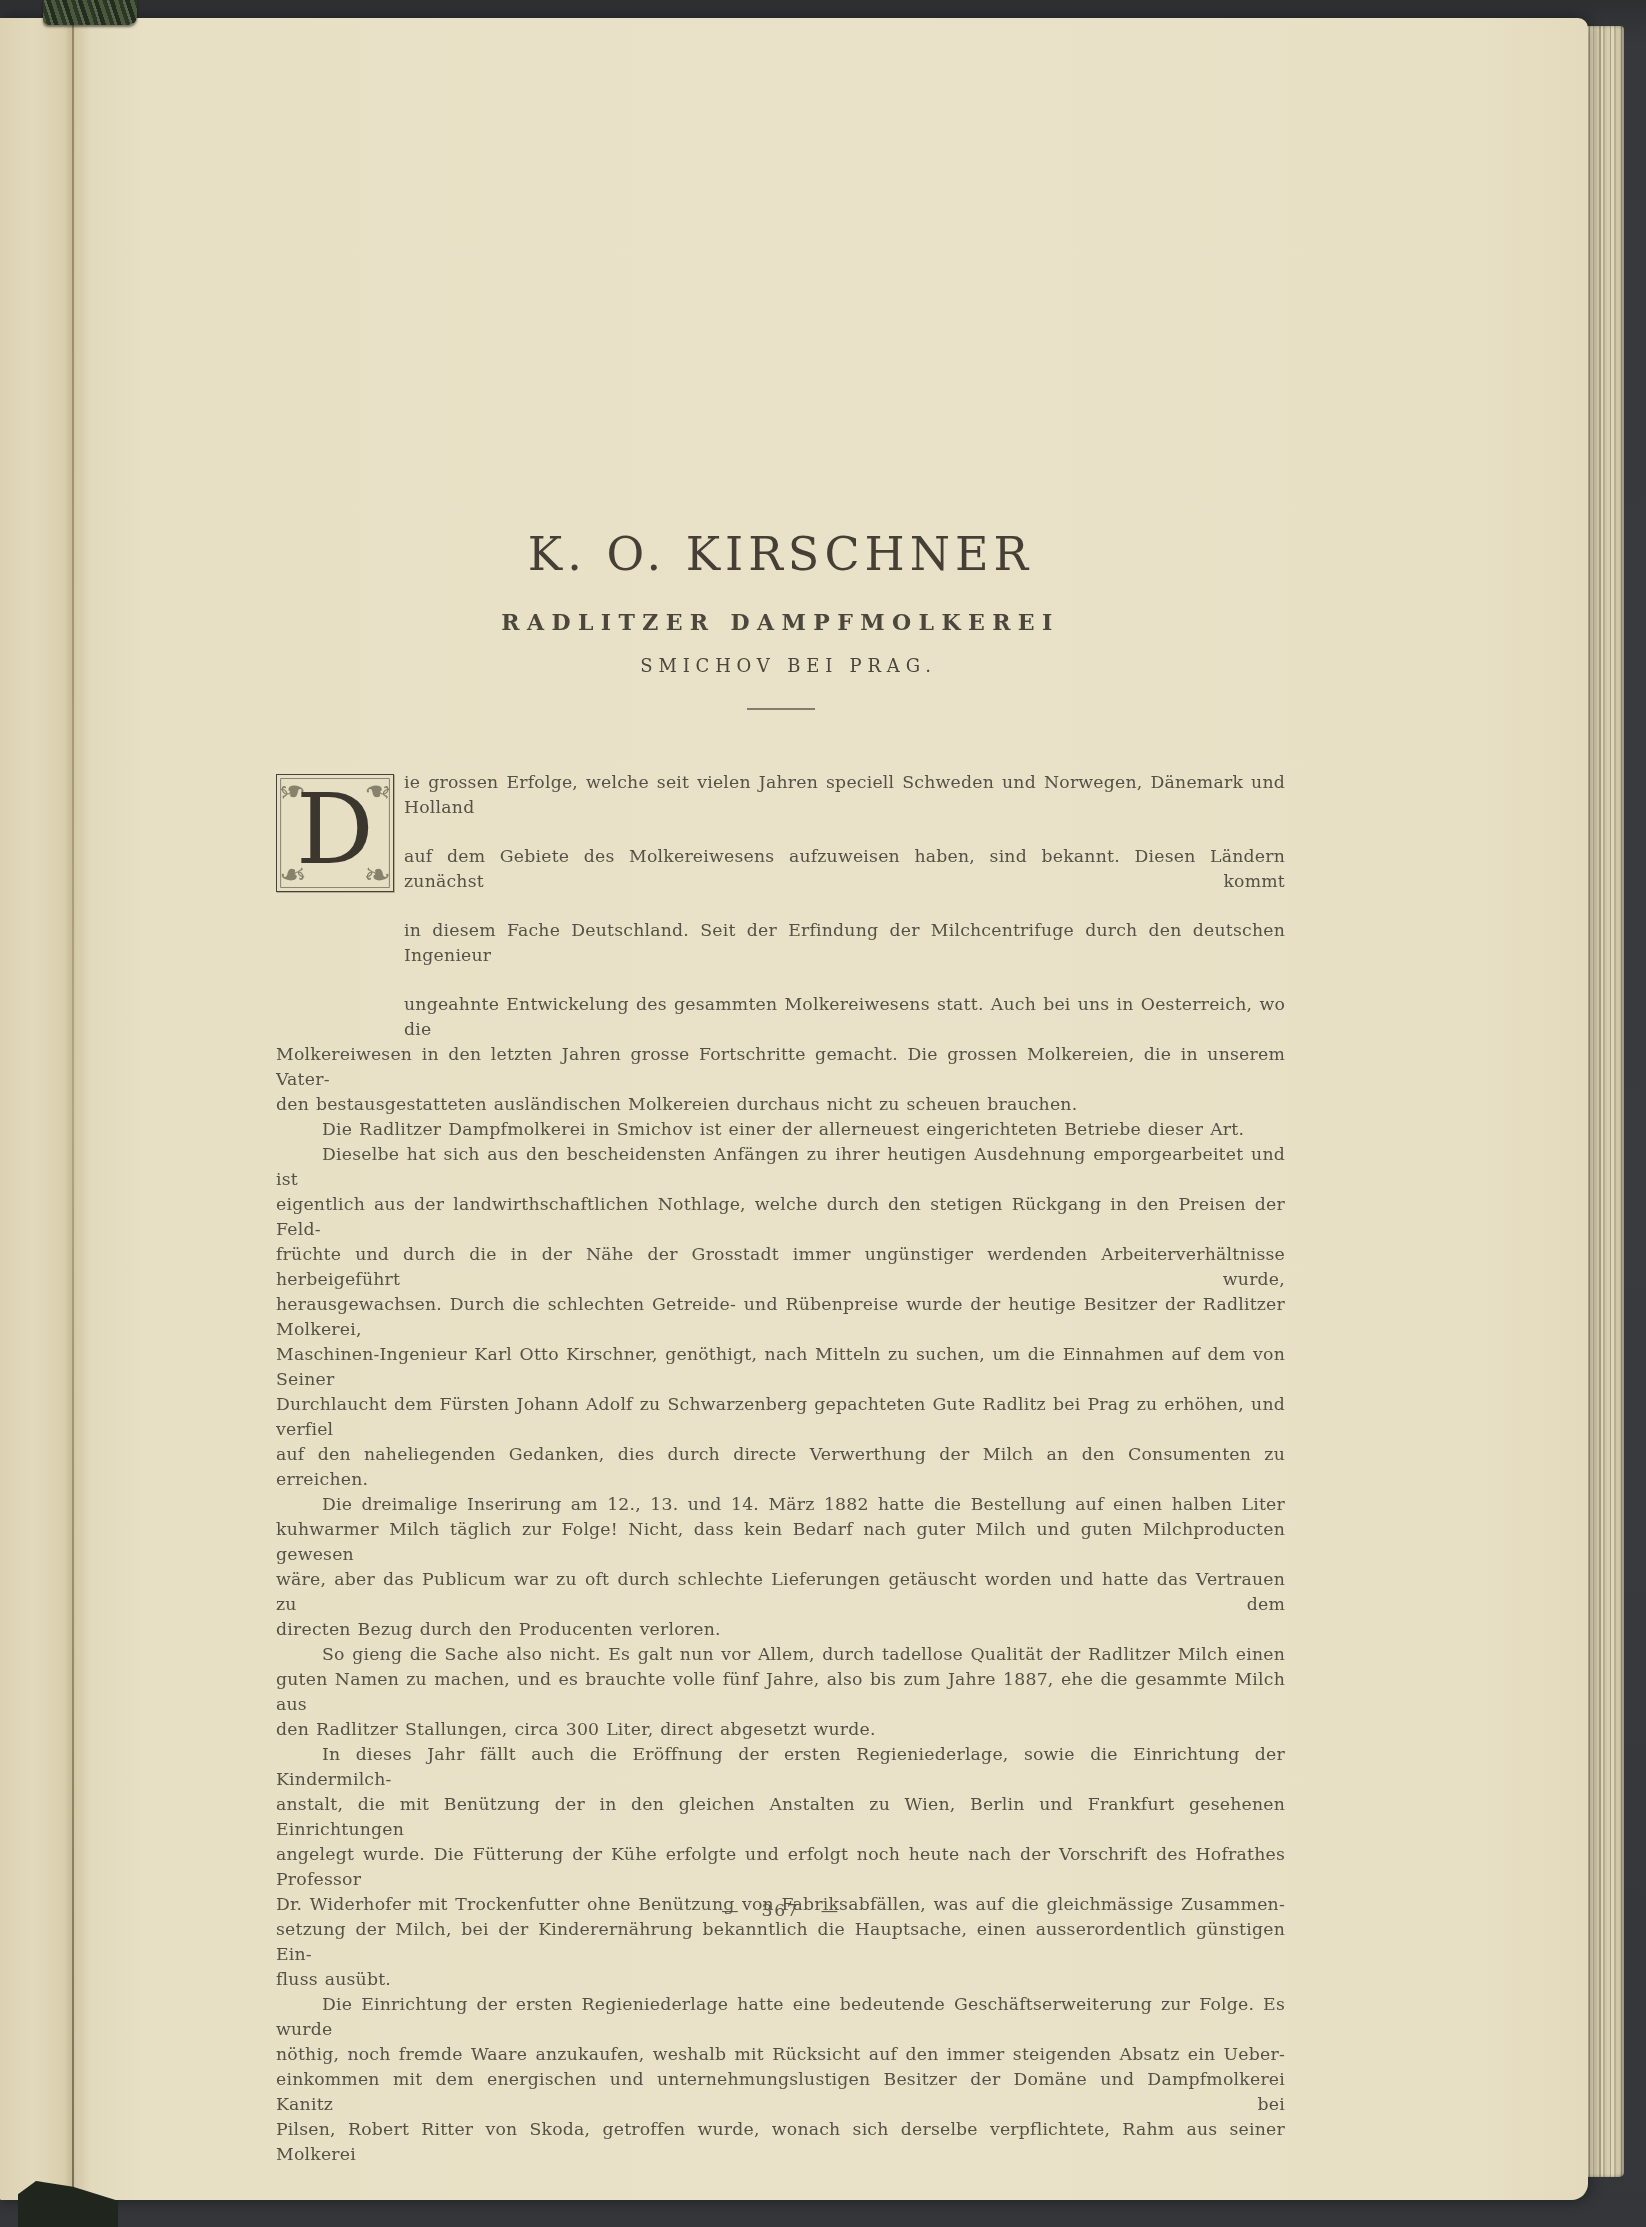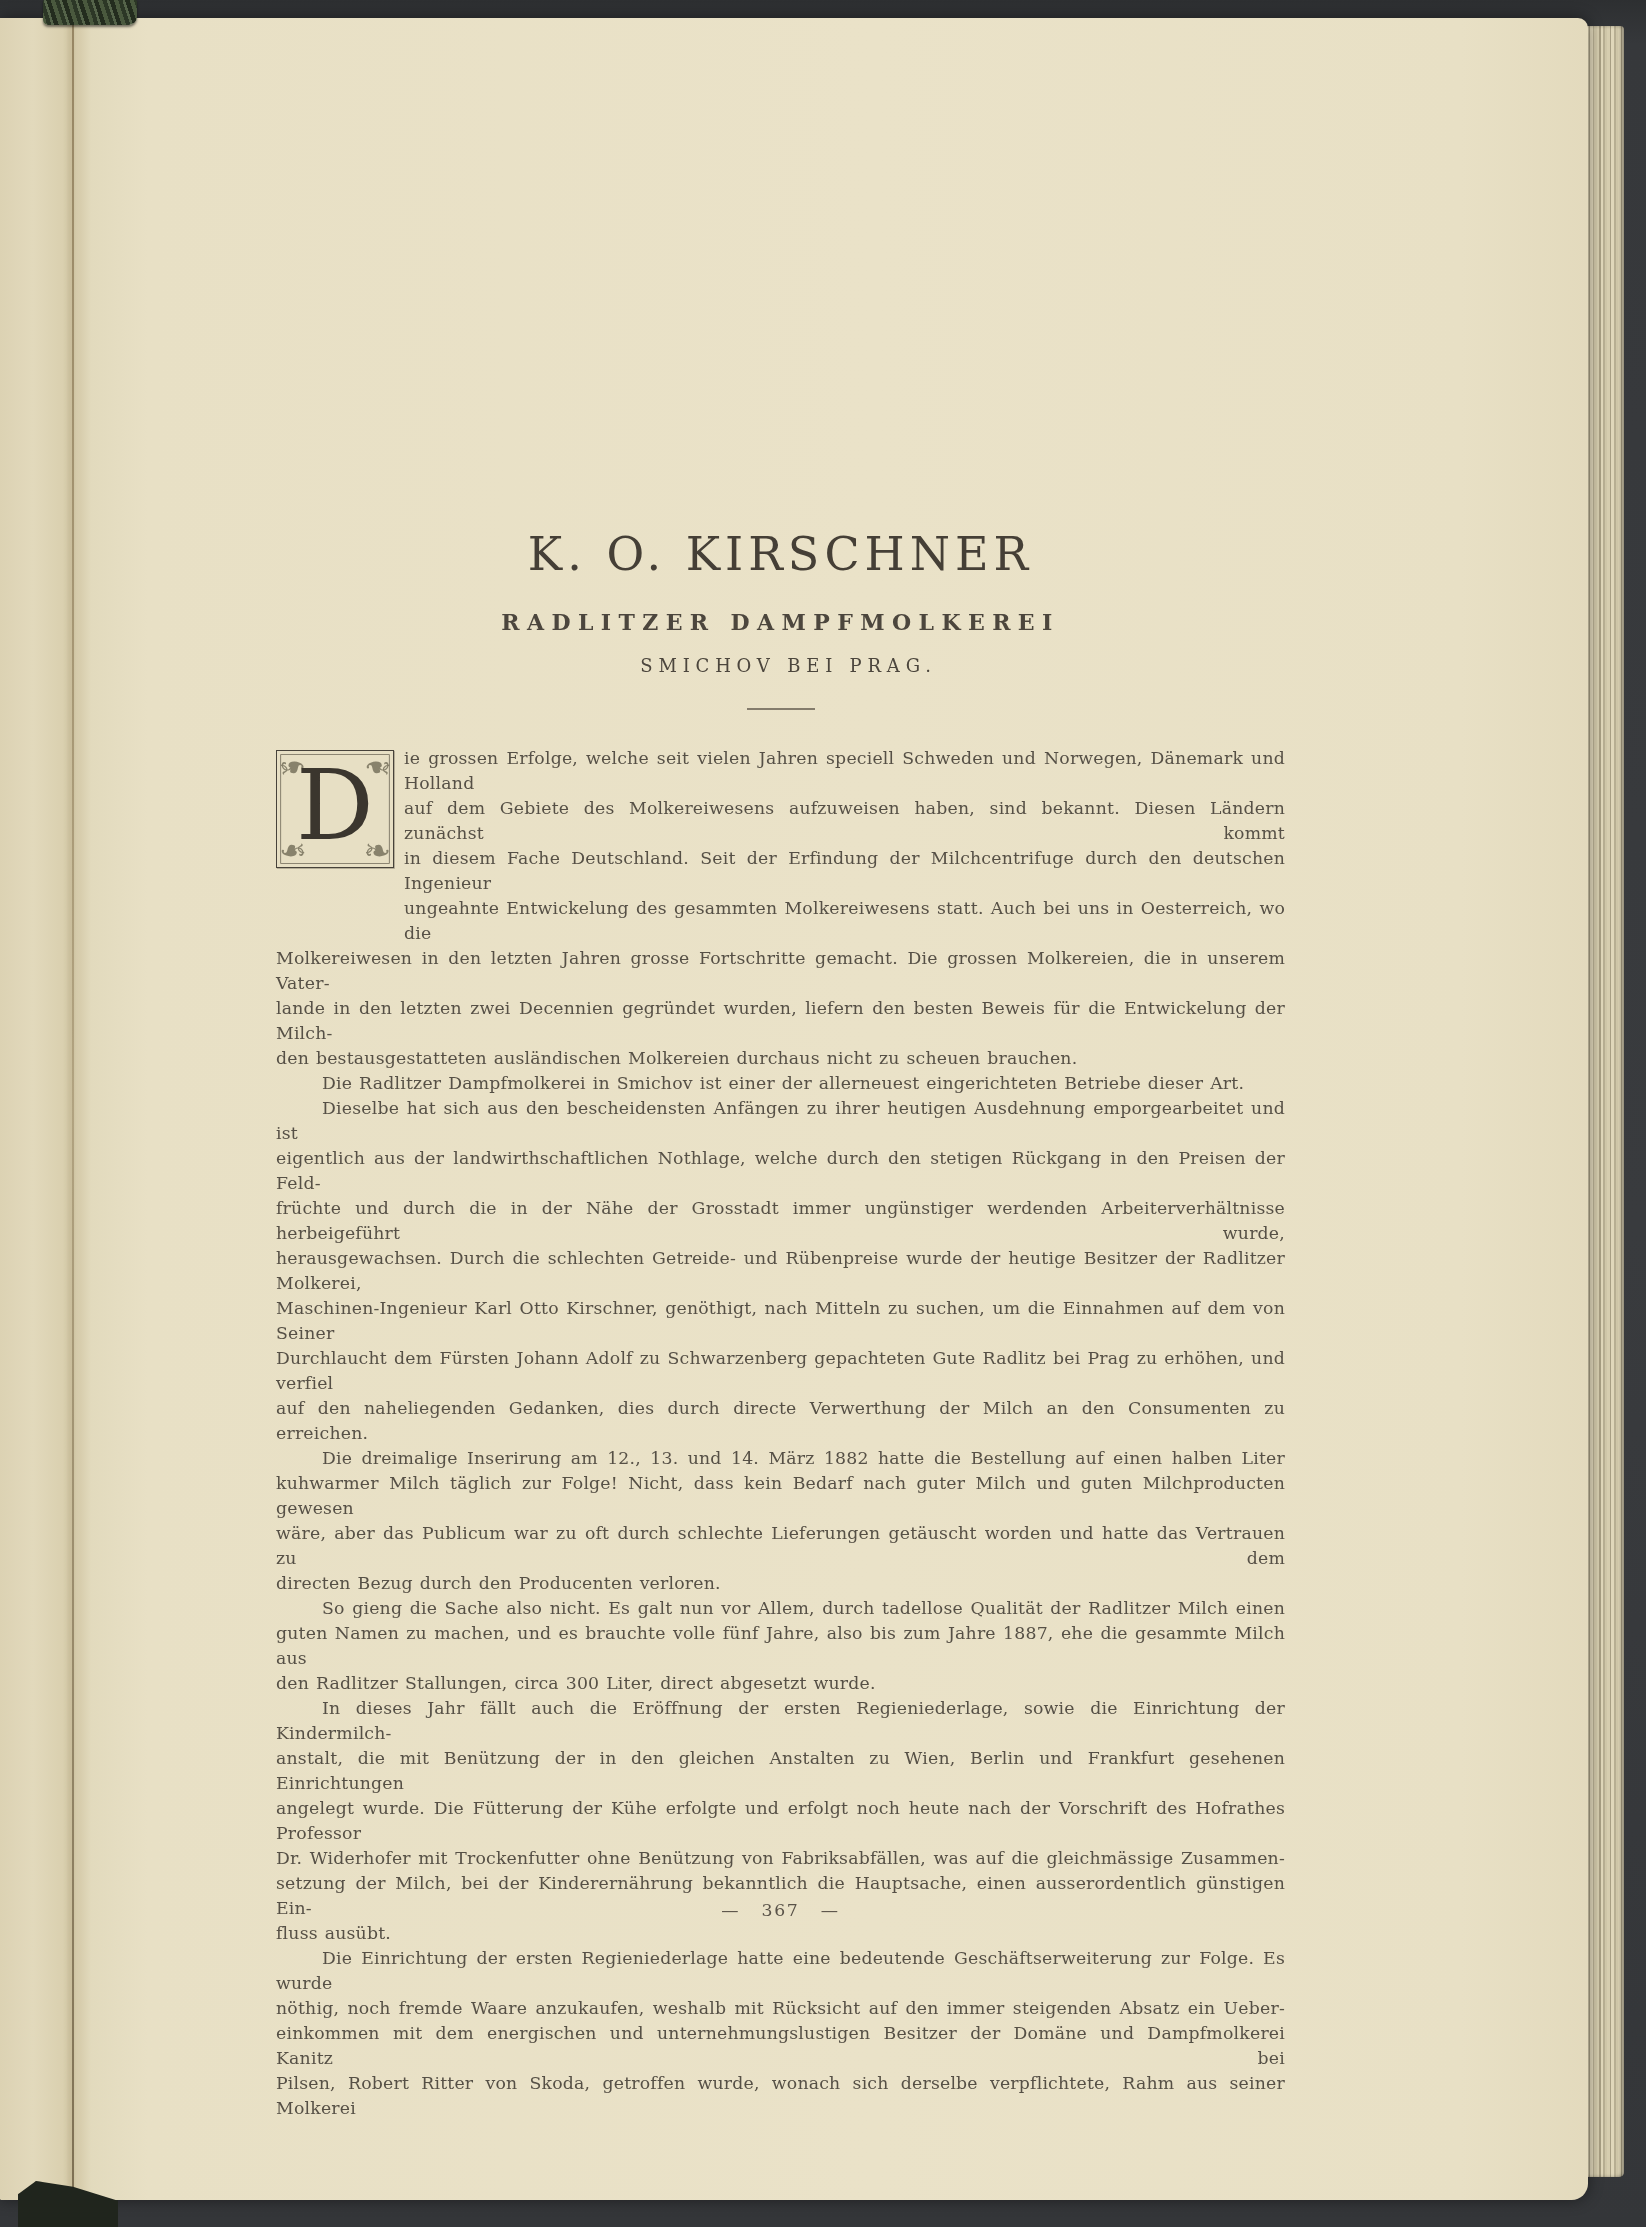--- a/index.html
+++ b/index.html
@@ -53,21 +53,21 @@
   
   .body-text{
     position:absolute;left:276px;top:728px;width:1009px;
     font-size:17.3px;line-height:25px;color:#565046;
     letter-spacing:0.2px;word-spacing:1.2px;
   }
   .paragraph{margin:0;position:relative;}
   .line{text-align:justify;text-align-last:justify;}
   .line.para-end{text-align-last:left;}
   .line.indent{text-indent:46px;}
-  .line.beside-cap{margin-left:128px;}
+  .line.beside-cap{margin-left:128px;margin-top:24px;}
   
   .dropcap{
     position:absolute;left:0;top:4.1px;width:116px;height:116px;
     border:1.6px solid #47423a;background:#e7dfc4;
     box-shadow:inset 0 0 0 3.3px #e7dfc4, inset 0 0 0 4.1px #6e6757, 0.8px 0.8px 0 rgba(70,64,52,.4);
   }
   .dropcap-letter{
     position:absolute;left:0;top:-3.3px;width:100%;height:100%;
     font-size:97px;line-height:116px;text-align:center;color:#3b362e;font-weight:400;
   }
@@ -107,21 +107,20 @@
           <span class="orn tr">❧</span>
           <span class="orn bl">❧</span>
           <span class="orn br">❧</span>
           <span class="dropcap-letter">D</span>
         </div>
         <div class="line beside-cap">ie grossen Erfolge, welche seit vielen Jahren speciell Schweden und Norwegen, Dänemark und Holland</div>
         <div class="line beside-cap">auf dem Gebiete des Molkereiwesens aufzuweisen haben, sind bekannt. Diesen Ländern zunächst kommt</div>
         <div class="line beside-cap">in diesem Fache Deutschland. Seit der Erfindung der Milchcentrifuge durch den deutschen Ingenieur</div>
         <div class="line beside-cap">ungeahnte Entwickelung des gesammten Molkereiwesens statt. Auch bei uns in Oesterreich, wo die</div>
         <div class="line">Molkereiwesen in den letzten Jahren grosse Fortschritte gemacht. Die grossen Molkereien, die in unserem Vater-</div>
-        <div class="line">lande in den letzten zwei Decennien gegründet wurden, liefern den besten Beweis für die Entwickelung der Milch-</div>
         <div class="line para-end">den bestausgestatteten ausländischen Molkereien durchaus nicht zu scheuen brauchen.</div>
       </div>
       <div class="paragraph">
         <div class="line indent para-end">Die Radlitzer Dampfmolkerei in Smichov ist einer der allerneuest eingerichteten Betriebe dieser Art.</div>
       </div>
       <div class="paragraph">
         <div class="line indent">Dieselbe hat sich aus den bescheidensten Anfängen zu ihrer heutigen Ausdehnung emporgearbeitet und ist</div>
         <div class="line">eigentlich aus der landwirthschaftlichen Nothlage, welche durch den stetigen Rückgang in den Preisen der Feld-</div>
         <div class="line">früchte und durch die in der Nähe der Grosstadt immer ungünstiger werdenden Arbeiterverhältnisse herbeigeführt wurde,</div>
         <div class="line">herausgewachsen.  Durch die schlechten Getreide- und Rübenpreise wurde der heutige Besitzer der Radlitzer Molkerei,</div>

